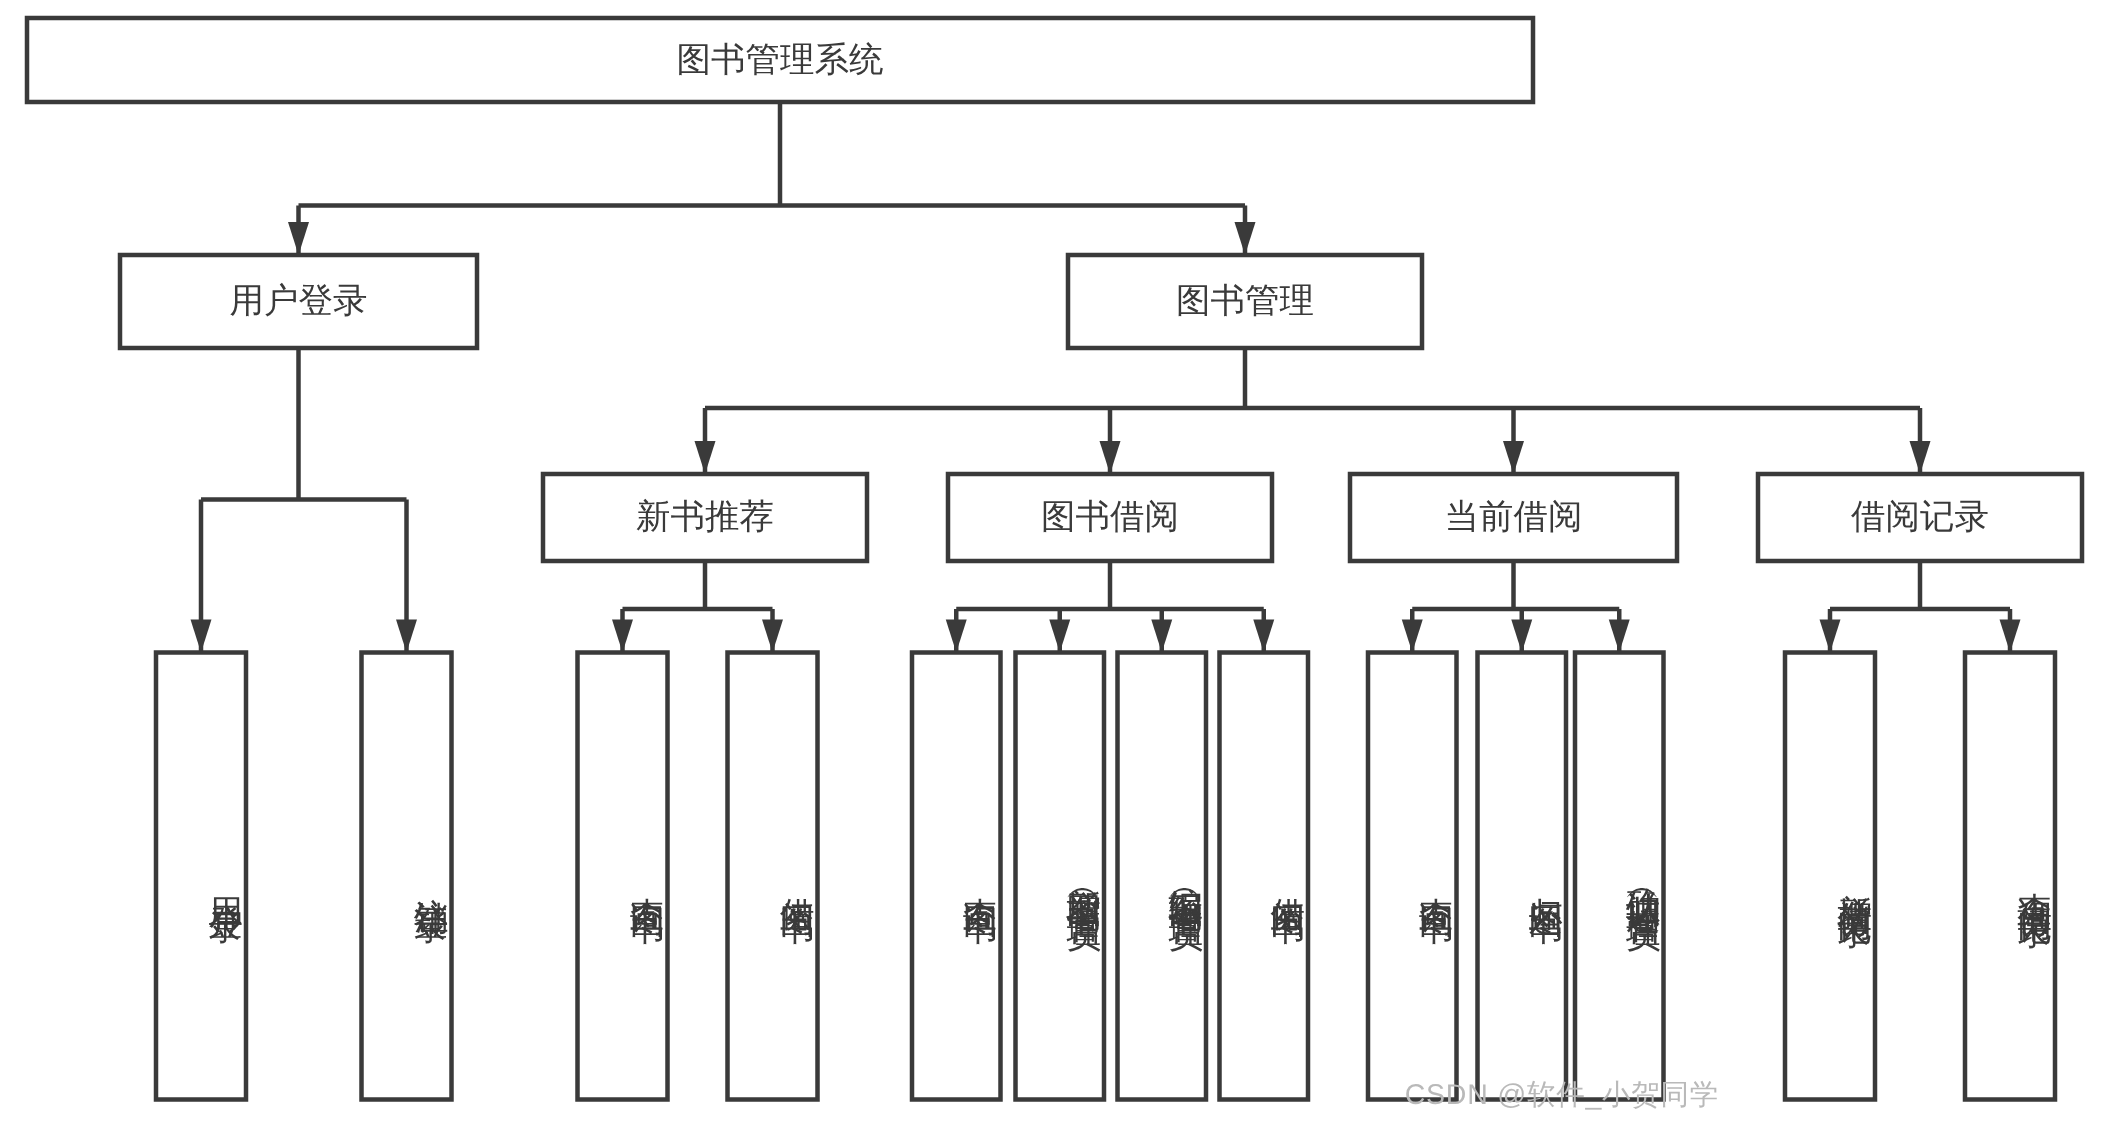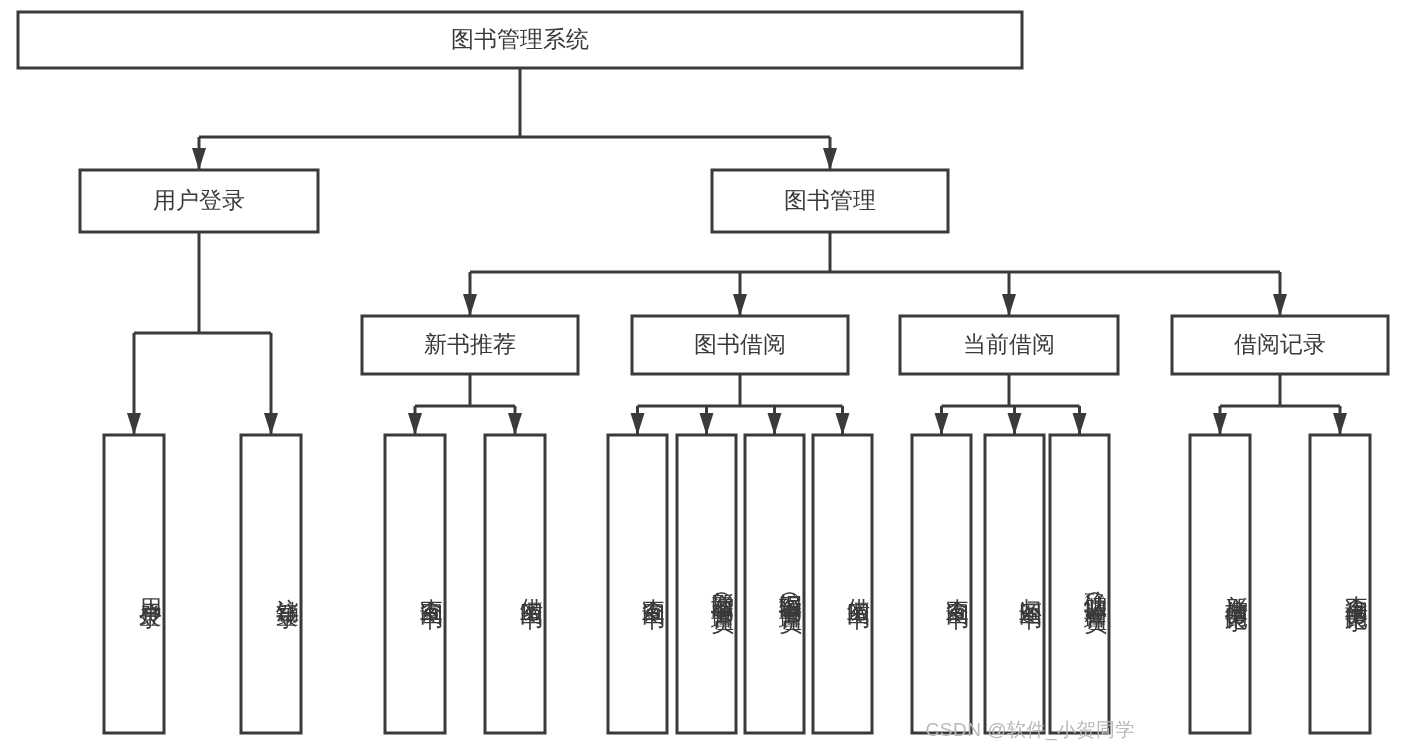--- a/index.html
+++ b/index.html
@@ -60,21 +60,21 @@
     letter-spacing: 3px;
     text-align: center;
     display: flex;
     align-items: flex-start;
     justify-content: center;
     white-space: nowrap;
     pointer-events: none;
   }
   .watermark {
     position: absolute;
-    right: 13px;
+    right: 2px;
     bottom: 4px;
     font-family: "Liberation Sans", "DejaVu Sans", sans-serif;
     font-size: 19px;
     color: #b9b9b9;
     white-space: nowrap;
     letter-spacing: 0.5px;
   }
 </style>
 </head>
 <body>

